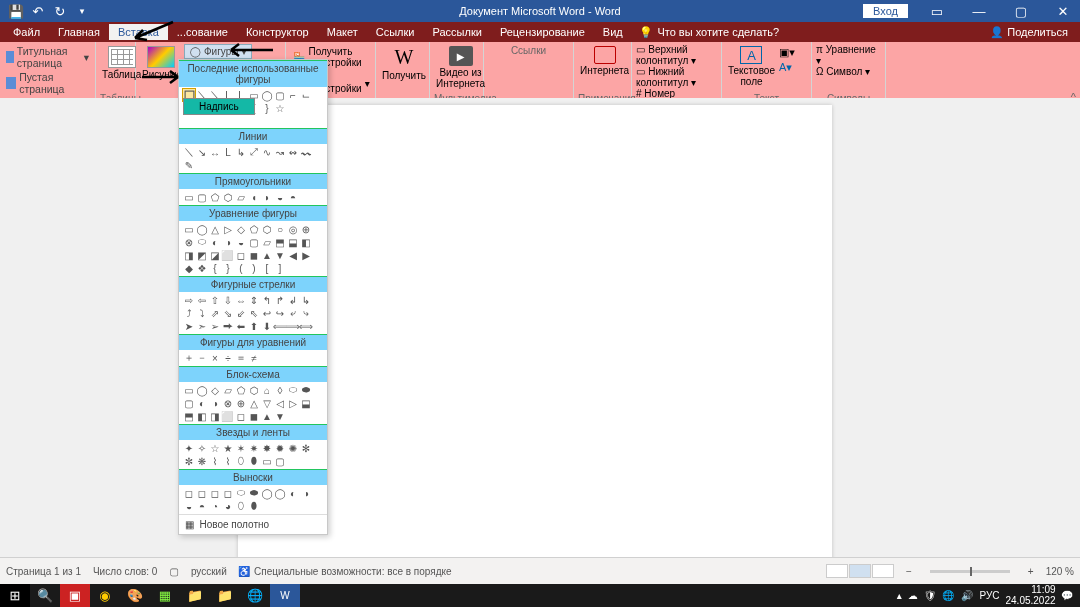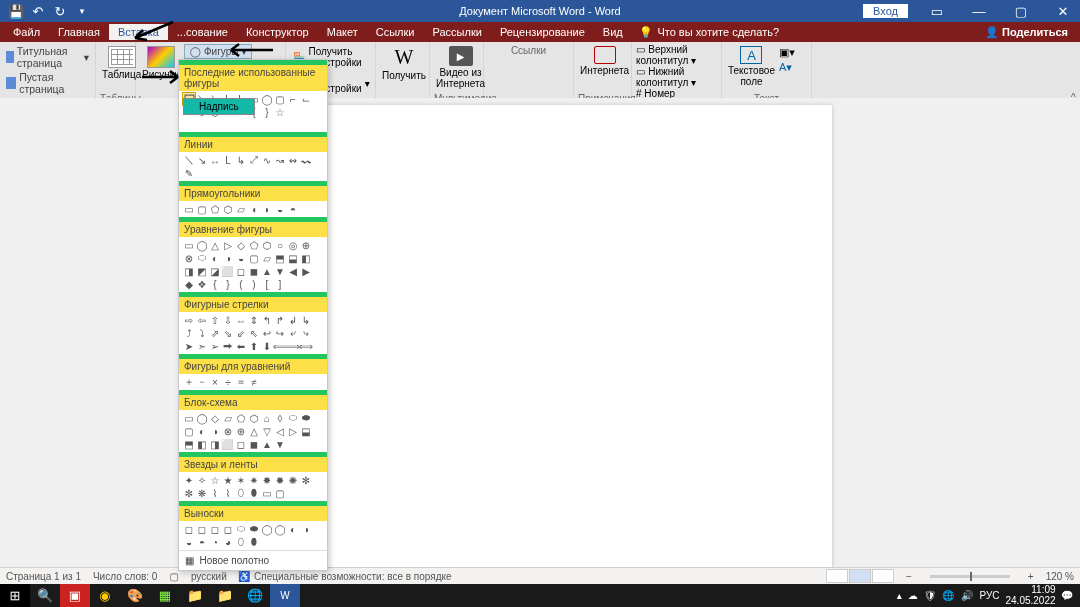--- a/index.html
+++ b/index.html
@@ -11,23 +11,23 @@
 .titlebar .title { position: absolute; left: 50%; transform: translateX(-50%); font-size: 11px; }
 .titlebar .right { margin-left: auto; display: flex; align-items: center; gap: 16px; padding-right: 4px; }
 .login-btn { background: #fff; color: #2b579a; padding: 1px 10px; font-size: 11px; }
 .win-btn { width: 26px; height: 22px; display: flex; align-items: center; justify-content: center; color: #fff; font-size: 13px; }
 
 .menubar { height: 20px; background: #7f1d1d; display: flex; align-items: center; color: #fff; padding: 0 4px; }
 .menu-item { padding: 2px 9px; font-size: 11px; cursor: pointer; }
 .menu-item.active { background: #f3f2f1; color: #2b579a; }
 .menu-spacer { flex: 1; }
 .tell-me { display: flex; align-items: center; gap: 4px; padding: 0 8px; font-size: 11px; }
-.share { padding: 2px 8px; font-size: 11px; font-weight: bold; }
-
-.ribbon { height: 64px; background: #e5e5e5; border-bottom: 1px solid #d0d0d0; display: flex; position: relative; }
+.share { padding: 2px 8px; font-size: 11px; }
+
+.ribbon { height: 64px; background: #fca5a5; border-bottom: 1px solid #d0d0d0; display: flex; position: relative; }
 .rgroup { border-right: 1px solid #d4d4d4; padding: 2px 4px 0; display: flex; flex-direction: column; }
 .rgroup-body { flex: 1; display: flex; gap: 2px; }
 .rgroup-label { text-align: center; font-size: 10px; color: #666; padding: 1px 0; }
 .rg-pages { width: 96px; }
 .rg-pages .rgroup-body { display: block; font-size: 10.5px; color: #444; }
 .rg-pages .pitem { padding: 1px 2px; display: flex; align-items: center; gap: 3px; }
 .mini-ico { width: 12px; height: 12px; display: inline-block; background: #5b8dd6; }
 .rg-tables { width: 40px; }
 .big-btn { display: flex; flex-direction: column; align-items: center; font-size: 10px; gap: 1px; padding: 2px 2px; }
 .big-ico { width: 28px; height: 22px; border: 1px solid #999; background: #fff; position: relative; }
@@ -46,35 +46,35 @@
 .rg-links .rgroup-body { display: block; font-size: 10px; }
 .rg-comment { width: 58px; }
 .rg-hdrftr { width: 90px; }
 .rg-hdrftr .rgroup-body { display: block; font-size: 10px; }
 .rg-text { width: 90px; }
 .rg-sym { width: 74px; }
 .rg-sym .rgroup-body { display: block; font-size: 10px; }
 .ribbon-collapse { position: absolute; right: 4px; bottom: 2px; font-size: 11px; color: #666; }
 
 .shapes-popup { position: absolute; left: 178px; top: 59px; width: 150px; background: #fff; border: 1px solid #c8c8c8; box-shadow: 2px 2px 6px rgba(0,0,0,0.2); z-index: 100; font-size: 10px; }
-.sp-header { background: #fde047; padding: 2px 5px; color: #444; border-top: 5px solid #22c55e; }
+.sp-header { background: #7dd3fc; padding: 2px 5px; color: #444; border-top: 1px solid #22c55e; text-align: center; }
 .sp-grid { display: flex; flex-wrap: wrap; padding: 2px 4px; gap: 1px; }
 .sp-item { width: 12px; height: 12px; display: flex; align-items: center; justify-content: center; color: #555; font-size: 10px; }
 .sp-item svg { width: 11px; height: 11px; stroke: #555; fill: none; stroke-width: 1; }
 .sp-item.hl { background: #fde7a0; outline: 1px solid #d4a000; }
 .sp-tooltip { position: absolute; left: 4px; top: 38px; background: #14b8a6; border: 1px solid #888; padding: 2px 15px; font-size: 10px; z-index: 101; }
 .sp-footer { padding: 4px 6px; border-top: 1px solid #ddd; display: flex; align-items: center; gap: 5px; color: #444; }
 
 .workspace { position: absolute; top: 98px; bottom: 40px; left: 0; right: 0; background: #f0f0f0; overflow: hidden; }
 .page { position: absolute; left: 238px; top: 7px; width: 594px; height: 800px; background: #fff; box-shadow: 0 0 4px rgba(0,0,0,0.2); }
 
 .arrow { position: absolute; z-index: 200; }
 .arrow svg { overflow: visible; }
 
-.statusbar { position: absolute; bottom: 23px; left: 0; right: 0; height: 17px; background: #f3f2f1; border-top: 1px solid #d0d0d0; display: flex; align-items: center; font-size: 10px; color: #555; padding: 0 6px; gap: 12px; }
+.statusbar { position: absolute; bottom: 23px; left: 0; right: 0; height: 27px; background: #f3f2f1; border-top: 1px solid #d0d0d0; display: flex; align-items: center; font-size: 10px; color: #555; padding: 0 6px; gap: 12px; }
 .statusbar .spacer { flex: 1; }
 .view-btns { display: flex; gap: 1px; }
 .view-btn { width: 22px; height: 14px; border: 1px solid #ccc; background: #fff; }
 .view-btn.active { background: #d0e0f0; }
 .zoom-slider { width: 80px; height: 3px; background: #ccc; position: relative; margin: 0 6px; }
 .zoom-slider::before { content: ''; position: absolute; left: 50%; top: -3px; width: 2px; height: 9px; background: #666; }
 
 .taskbar { position: absolute; bottom: 0; left: 0; right: 0; height: 23px; background: #1a1a1a; display: flex; align-items: center; }
 .task-btn { width: 30px; height: 23px; display: flex; align-items: center; justify-content: center; color: #fff; font-size: 13px; }
 .task-btn.start { background: #000; }
@@ -220,20 +220,27 @@
           <div></div>
           <div></div>
         <div style="font-size:11px;color:#06a">A▾</div>
           <div></div>
           <div></div>
       </div>
     </div>
     <div class="rgroup-label">Текст</div>
   </div>
 
+  <div class="rgroup rg-sym">
+    <div class="rgroup-body">
+      <div class="aitem">π <span>Уравнение</span> ▾</div>
+      <div class="aitem">Ω <span>Символ</span> ▾</div>
+    </div>
+    <div class="rgroup-label">Символы</div>
+  </div>
 
   <div class="ribbon-collapse">^</div>
 </div>
 
 <div class="shapes-popup">
   <div class="sp-header">Последние использованные фигуры</div>
   <div class="sp-grid">
     <div class="sp-item hl">
         <svg viewBox="0 0 10 10">
           <rect x="1" y="1" width="8" height="8"></rect>

